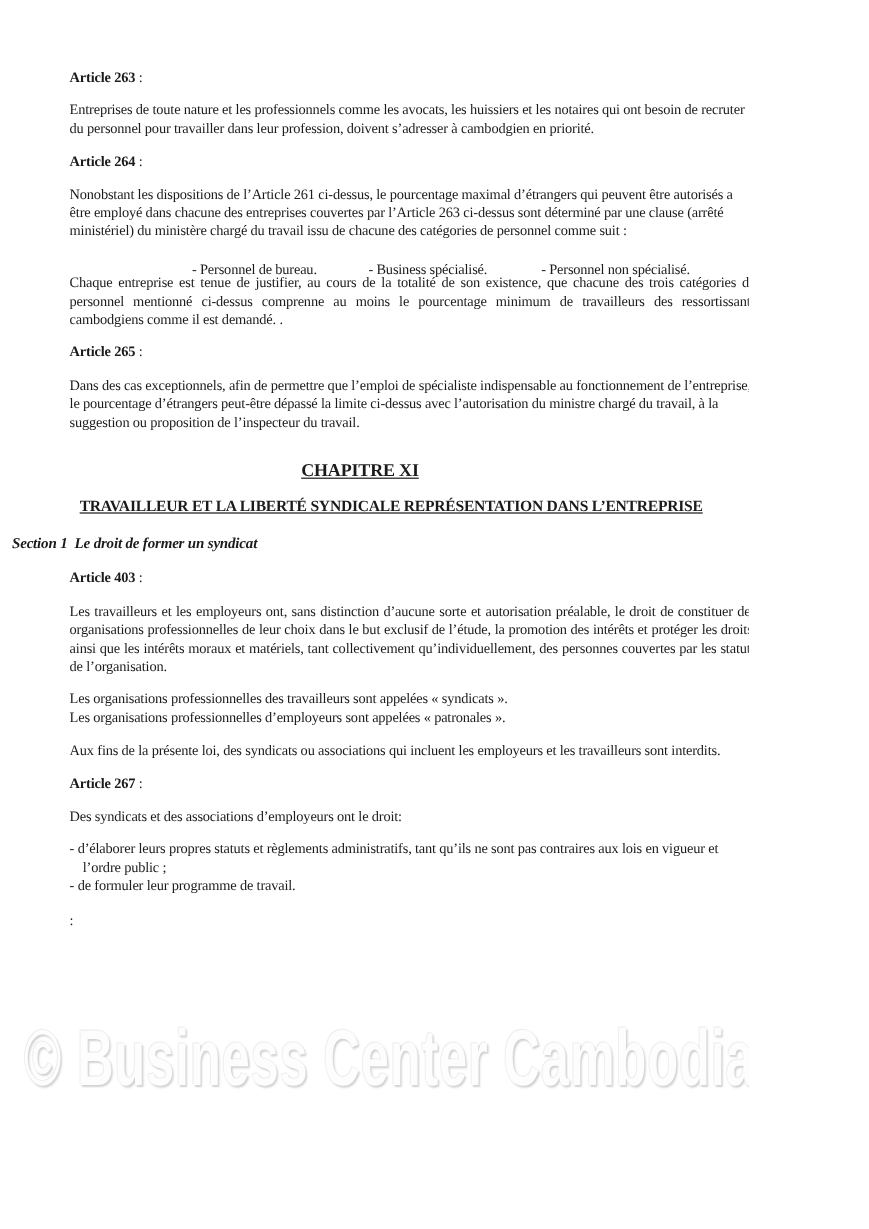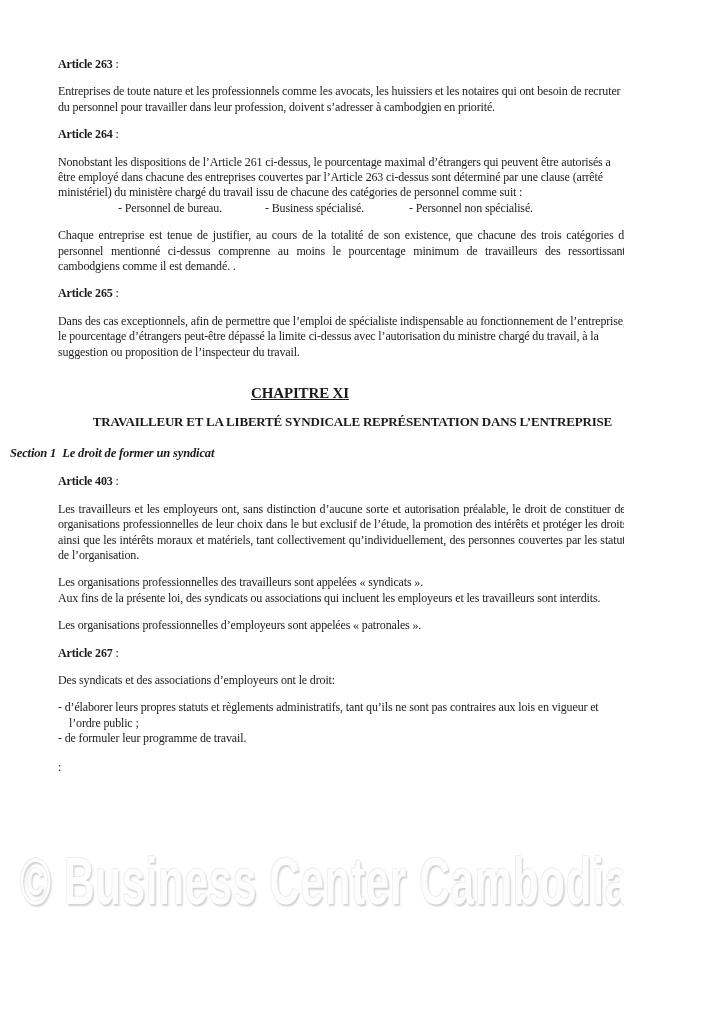--- a/index.html
+++ b/index.html
@@ -20,31 +20,31 @@
     font-size: 12px;
     line-height: 15.4px;
     letter-spacing: -0.15px;
   }
   .art-h { margin: 0 0 12px 0; }
   .art-h .b { font-weight: bold; }
   p.para { margin: 0 0 12px 0; text-align: left; }
   p.para.just { text-align: justify; }
   p.para.tight { margin-bottom: 0; }
   .tabs-line { position: relative; height: 15.4px; margin: 0 0 12px 0; }
-  .tabs-line .tab { position: absolute; top: 0; white-space: nowrap; }
+  .tabs-line .tab { position: absolute; top: 16px; white-space: nowrap; margin-left: 42px; }
   .tabs-line .t1 { left: 60px; }
   .tabs-line .t2 { left: 207px; }
   .tabs-line .t3 { left: 351px; text-align: center; }
   .chap-h {
     margin: 26px 0 13px 0; text-align: center; font-weight: bold;
     text-decoration: underline; font-size: 15px; transform: translateX(-44px);
   }
   .chap-t {
-    margin: 0 0 16px 0; text-align: right; font-weight: bold;
-    font-size: 13px; letter-spacing: -0.2px; transform: translateX(-18px);
+    margin: 0 0 16px 0; text-align: center; font-weight: bold;
+    font-size: 13px; letter-spacing: -0.2px; transform: translateX(-18px); text-decoration: underline;
   }
   .chap-s {
     margin: 0 0 13px 0; font-weight: bold; font-style: italic;
     font-size: 12.5px; white-space: pre; transform: translateX(-48px);
   }
   .intro { margin: 0 0 5px 0; }
   .dash-list { margin: 0; }
   .dash { padding-left: 11px; text-indent: -11px; margin: 0; }
   .lone-colon { margin-top: 13px; }
   .watermark {
@@ -85,22 +85,22 @@
     <div class="art-h"><span class="b">Article 265</span><span> :</span></div>
     <p class="para">Dans des cas exceptionnels, afin de permettre que l’emploi de spécialiste indispensable au fonctionnement de l’entreprise, le pourcentage d’étrangers peut-être dépassé la limite ci-dessus avec l’autorisation du ministre chargé du travail, à la suggestion ou proposition de l’inspecteur du travail.</p>
 
     <div class="chap-h">CHAPITRE XI</div>
     <div class="chap-t">TRAVAILLEUR ET LA LIBERTÉ SYNDICALE REPRÉSENTATION DANS L’ENTREPRISE</div>
     <div class="chap-s">Section 1  Le droit de former un syndicat</div>
 
     <div class="art-h"><span class="b">Article 403</span><span> :</span></div>
     <p class="para just">Les travailleurs et les employeurs ont, sans distinction d’aucune sorte et autorisation préalable, le droit de constituer des organisations professionnelles de leur choix dans le but exclusif de l’étude, la promotion des intérêts et protéger les droits, ainsi que les intérêts moraux et matériels, tant collectivement qu’individuellement, des personnes couvertes par les statuts de l’organisation.</p>
     <p class="para tight">Les organisations professionnelles des travailleurs sont appelées « syndicats ».</p>
+    <p class="para">Les organisations professionnelles d’employeurs sont appelées « patronales ».</p>
     <p class="para">Aux fins de la présente loi, des syndicats ou associations qui incluent les employeurs et les travailleurs sont interdits.</p>
-    <p class="para">Les organisations professionnelles d’employeurs sont appelées « patronales ».</p>
 
     <div class="art-h"><span class="b">Article 267</span><span> :</span></div>
     <p class="para intro">Des syndicats et des associations d’employeurs ont le droit:</p>
     <div class="dash-list">
       <div class="dash">- d’élaborer leurs propres statuts et règlements administratifs, tant qu’ils ne sont pas contraires aux lois en vigueur et l’ordre public ;</div>
       <div class="dash">- de formuler leur programme de travail.</div>
     </div>
     <div class="lone-colon">:</div>
 
   </div>

